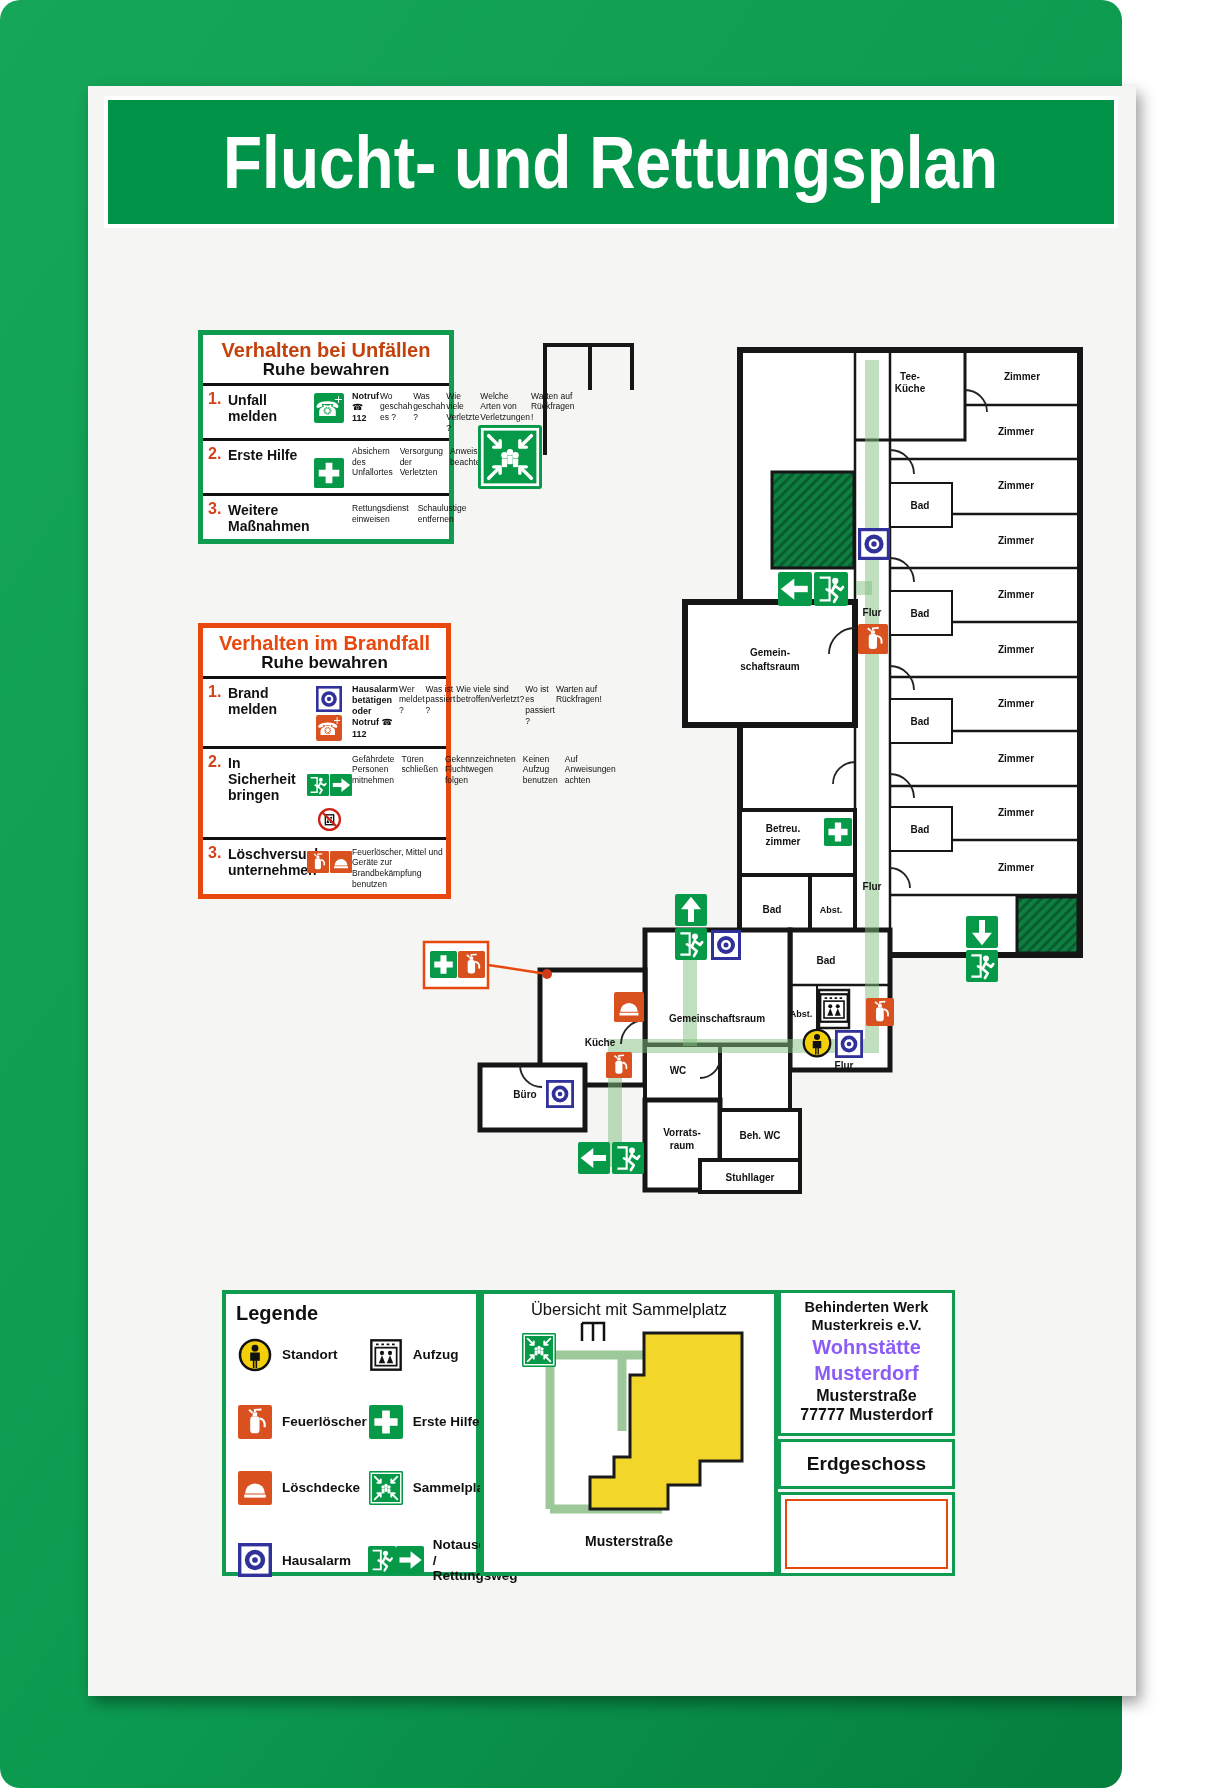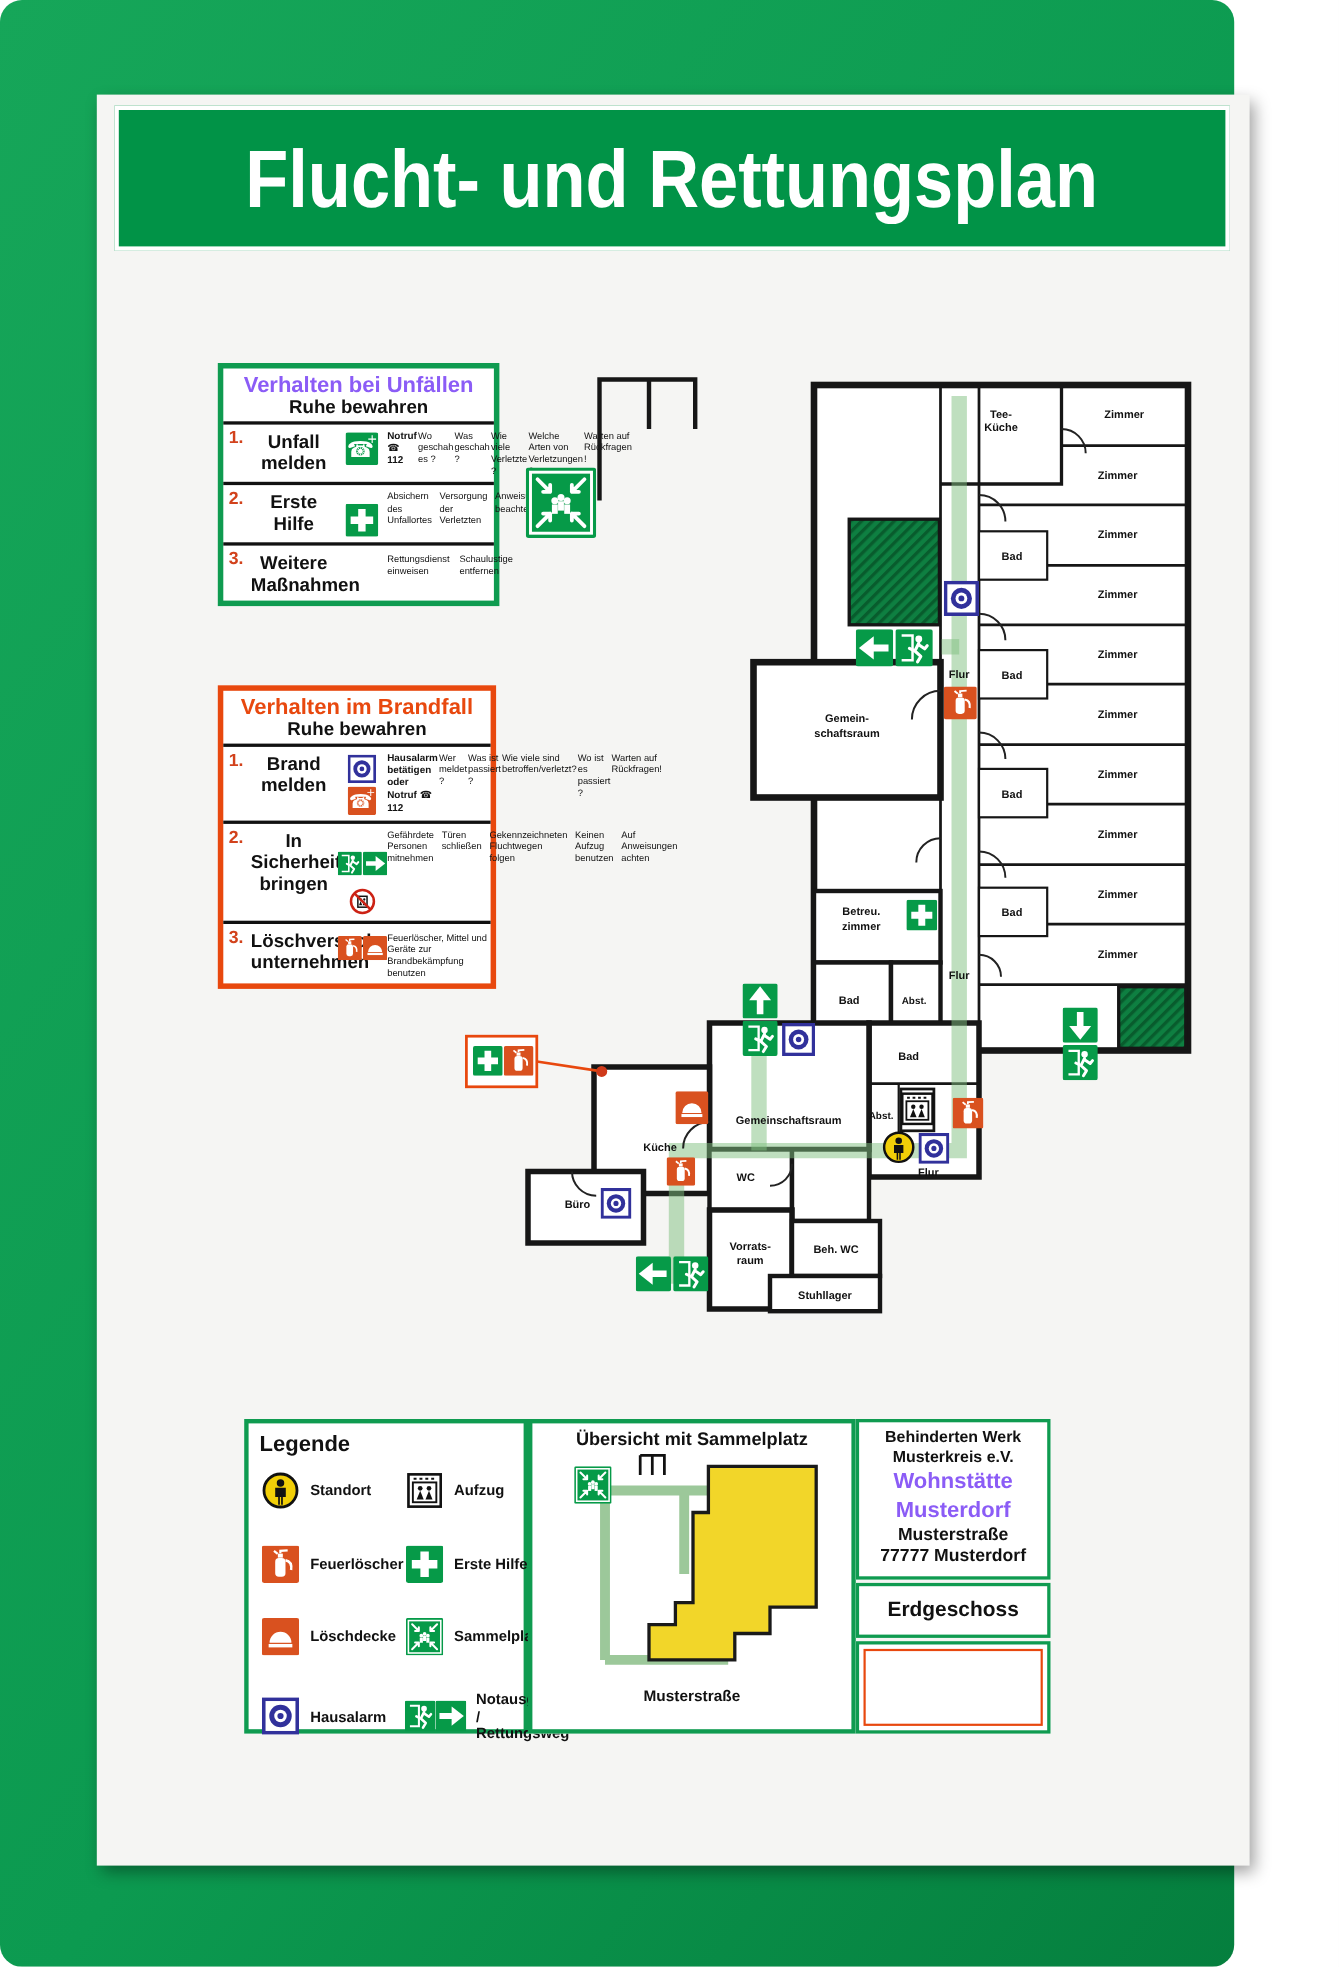--- a/index.html
+++ b/index.html
@@ -15,44 +15,44 @@
           background:#019347;border:4px solid #fff;box-sizing:border-box;
           display:flex;align-items:center;justify-content:center;}
   .banner h1{margin:0;color:#fff;font-size:66px;font-weight:bold;letter-spacing:0px;
              transform:scale(.97,1.12);white-space:nowrap;}
   
   .ibox{position:absolute;background:#fff;box-sizing:border-box;}
   .ibox .hd{text-align:center;padding:5px 2px 3px;}
   .ibox .hd .t{font-weight:bold;font-size:20px;line-height:1.05;}
   .ibox .hd .s{font-weight:bold;font-size:17px;color:#111;line-height:1.1;}
   .unfall{left:110px;top:244px;width:256px;border:5px solid #0f9b50;}
-  .unfall .hd .t{color:#8b5cf6;}
+  .unfall .hd .t{color:#c2410c;}
   .brand{left:110px;top:537px;width:253px;border:5px solid #e8480e;}
   .brand .hd .t{color:#e8480e;}
   .step{display:grid;grid-template-columns:20px 78px 46px 1fr;
         border-top:3px solid #111;padding:5px 3px 5px 5px;align-items:start;}
   .step .num{color:#d2421c;font-weight:bold;font-size:16px;line-height:1;}
-  .step .lbl{font-weight:bold;font-size:17px;line-height:1.15;padding-top:1px;text-align:center;}
+  .step .lbl{font-weight:bold;font-size:14px;line-height:1.15;padding-top:1px;}
   .step .ic{display:flex;flex-direction:column;align-items:center;gap:3px;padding-top:2px;}
   .step .icrow{display:flex;gap:1px;}
   .step .lines{display:flex;flex-direction:row;}
   .step .lines .h{font-weight:bold;font-size:9px;line-height:1.25;}
   .step .lines .l{font-size:8.5px;line-height:1.25;}
   .g2 .lines{gap:7px;} .g3 .lines{gap:9px;padding-top:2px;} .g1 .lines{gap:1px;}
   
   .lbox{position:absolute;background:#fff;box-sizing:border-box;border:4px solid #0f9b50;}
   .legend{left:134px;top:1204px;width:258px;height:286px;padding:8px 10px;}
   .legend .ttl{font-weight:bold;font-size:20px;}
   .lgrid{display:grid;grid-template-columns:1fr 1.12fr;row-gap:32px;margin-top:12px;}
   .litem{display:flex;align-items:center;gap:8px;}
   .litem .lic{flex:0 0 38px;display:flex;justify-content:center;}
   .litem .ltx{font-weight:bold;font-size:13.5px;line-height:1.15;}
   .overview{left:392px;top:1204px;width:298px;height:286px;display:flex;
             flex-direction:column;align-items:center;padding:6px 6px 8px;}
-  .overview .ttl{font-weight:bold;font-size:16.5px;}
+  .overview .ttl{font-weight:normal;font-size:16.5px;}
   .overview .street{font-weight:bold;font-size:14px;margin-top:2px;}
   .infocol{position:absolute;left:690px;top:1204px;width:177px;height:286px;
            display:flex;flex-direction:column;gap:3px;}
   .infobox{background:#fff;border:3px solid #0f9b50;box-sizing:border-box;
            text-align:center;}
   .ib1{flex:0 0 146px;padding-top:5px;}
   .ib2{flex:0 0 50px;display:flex;align-items:center;justify-content:center;}
   .ib3{flex:1 1 auto;padding:4px;}
   .ib3 .inner{width:100%;height:100%;border:2px solid #e8480e;box-sizing:border-box;}
   .org{font-weight:bold;font-size:14.5px;line-height:1.25;}

